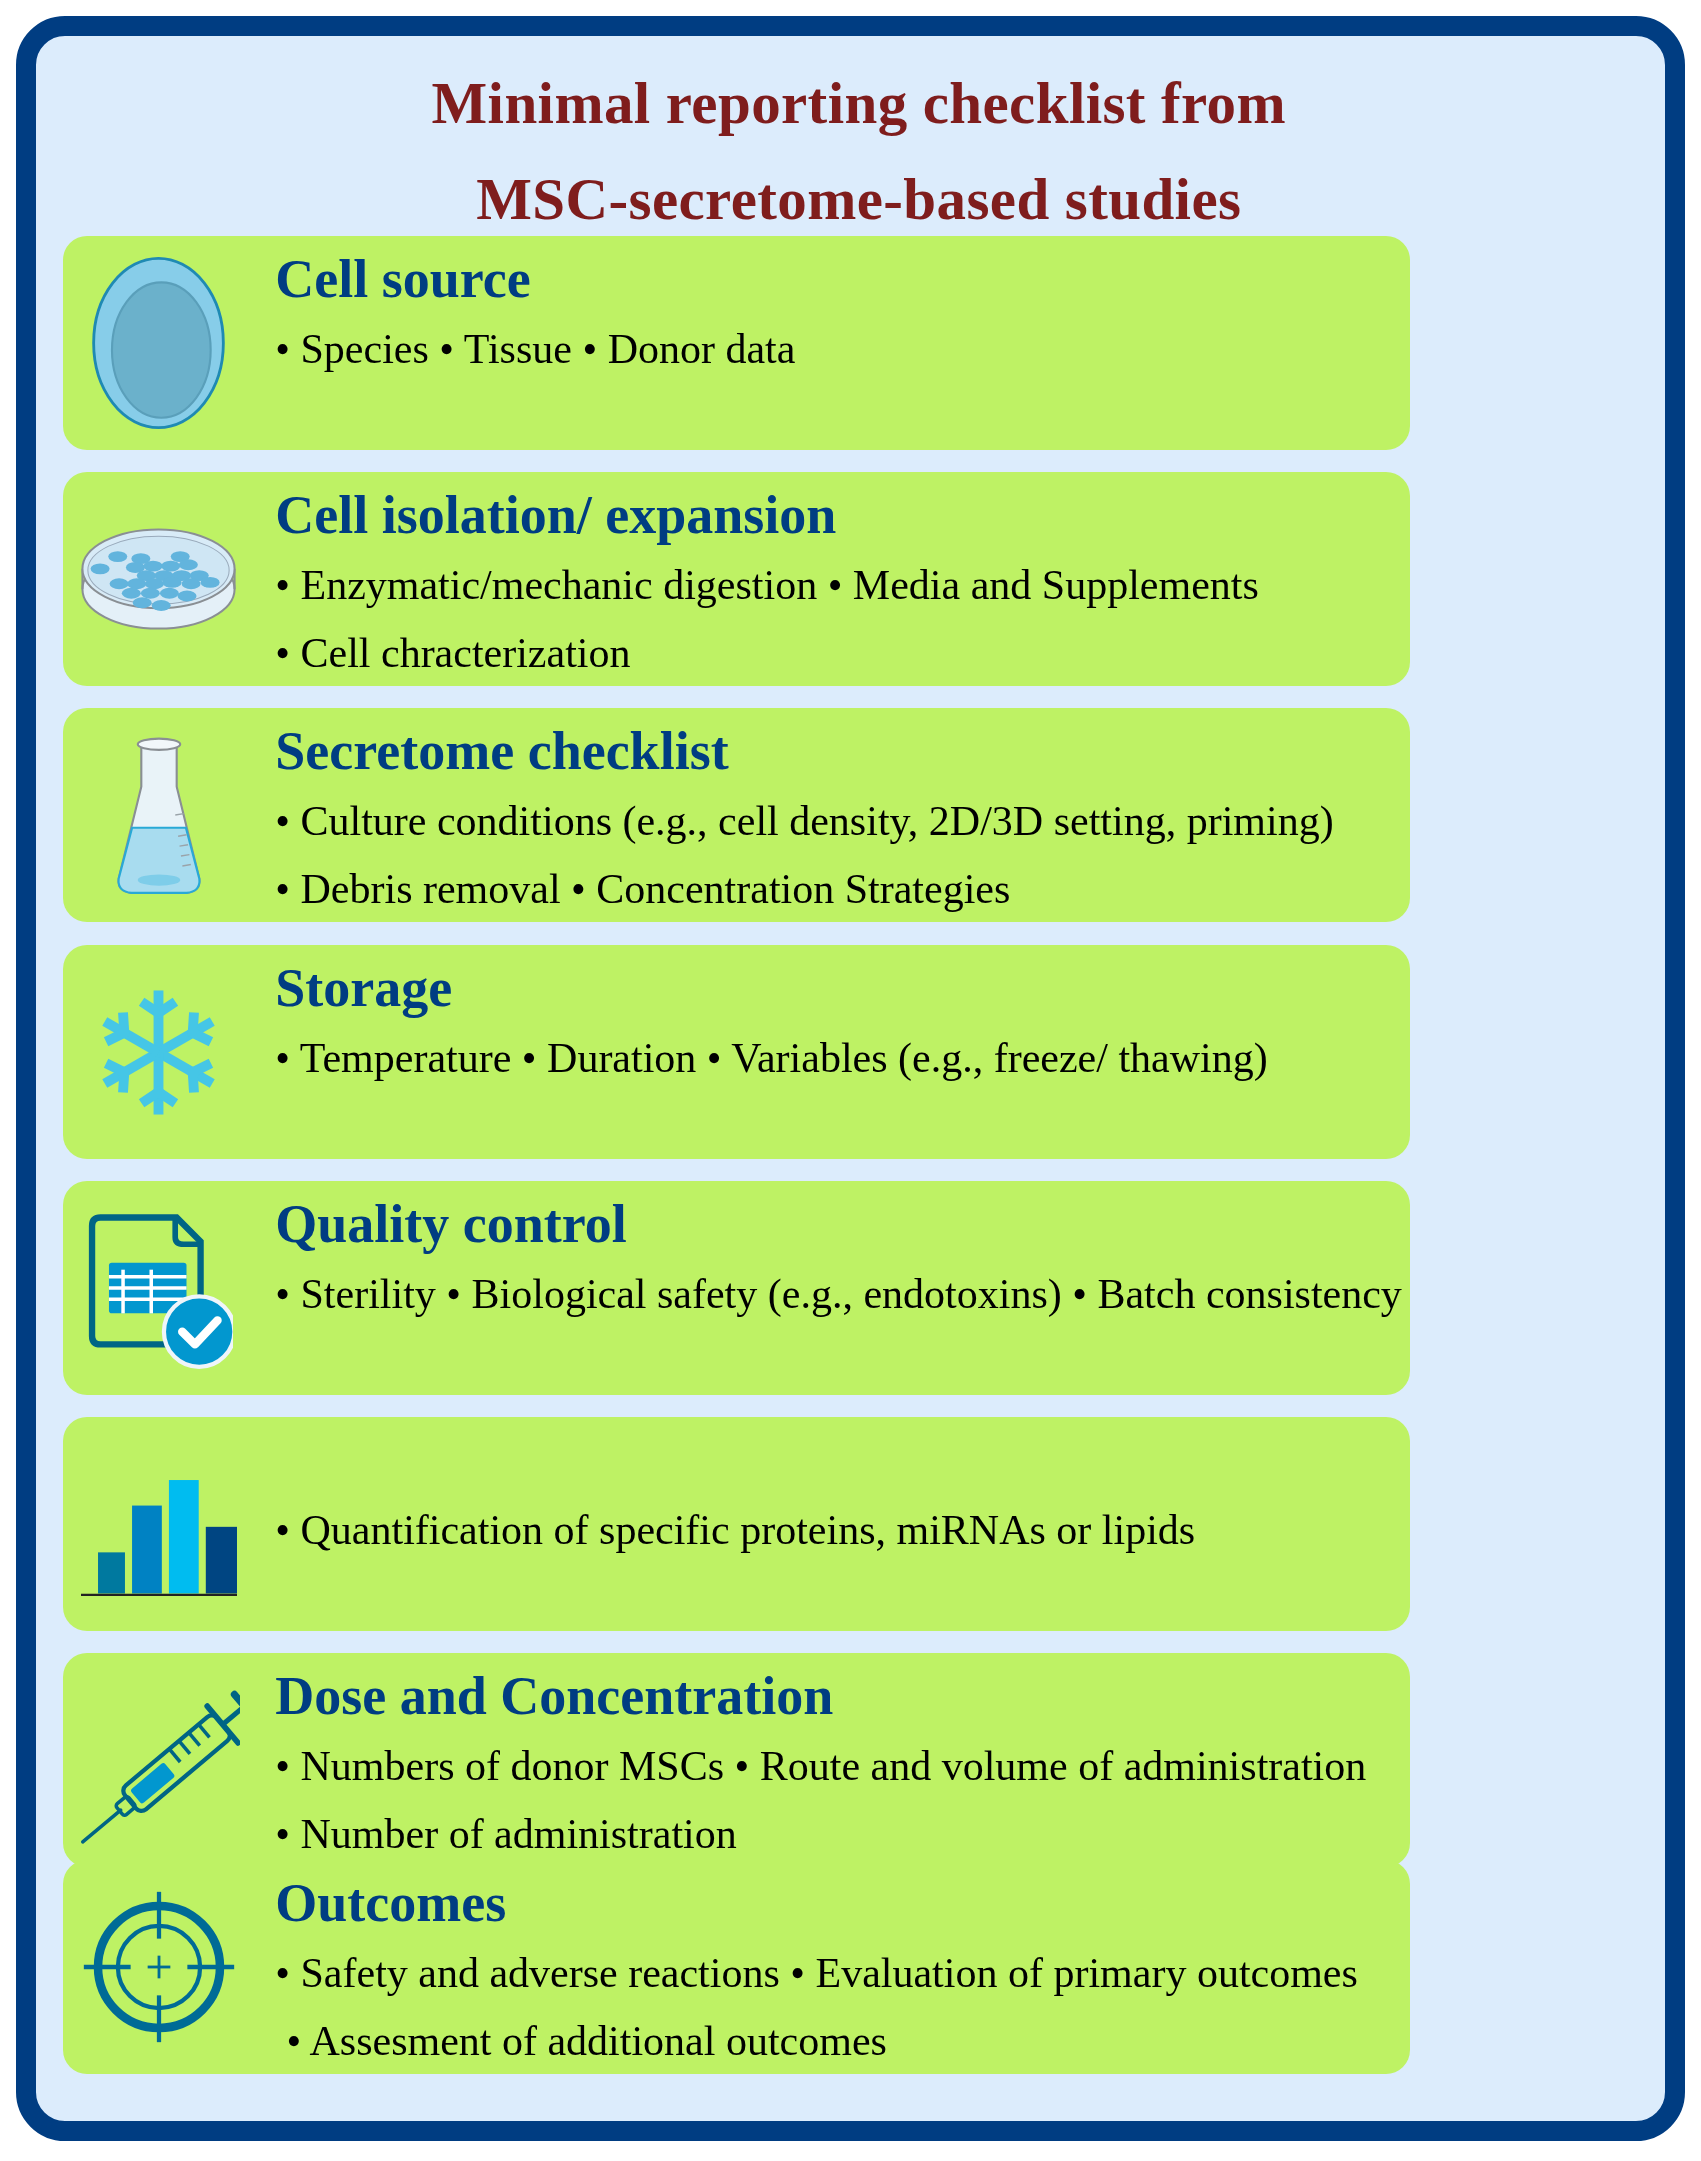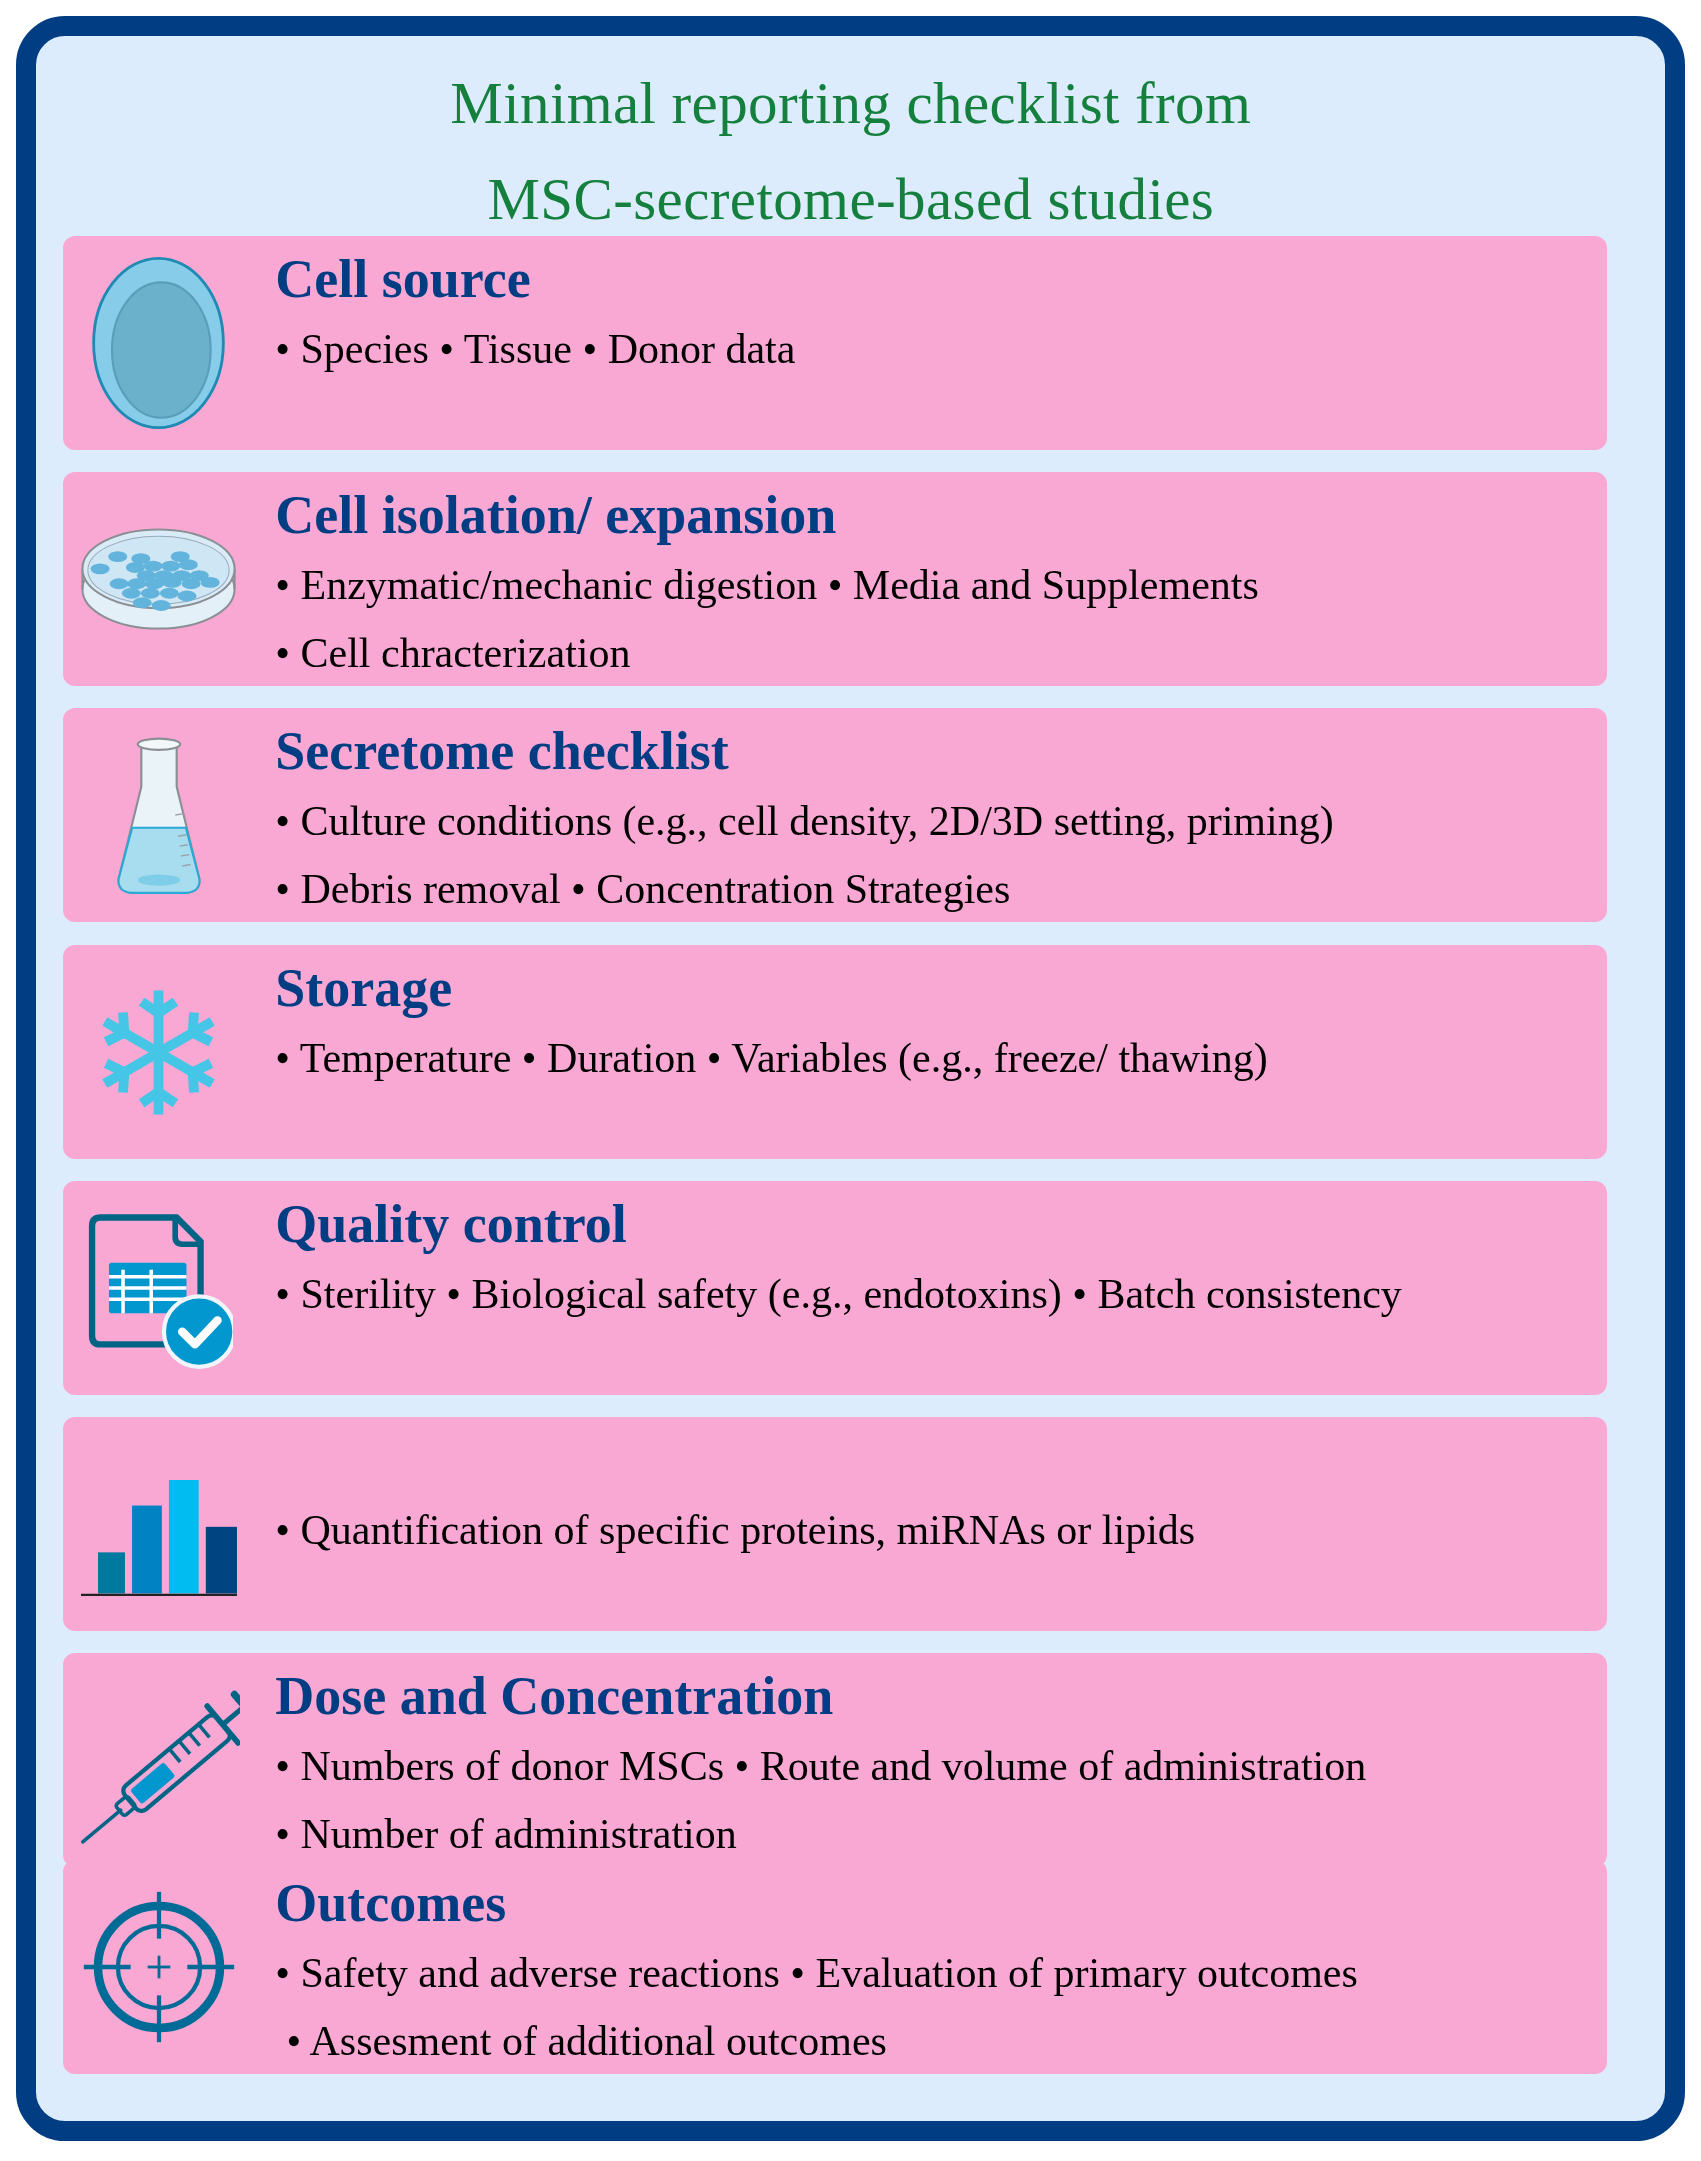--- a/index.html
+++ b/index.html
@@ -2,27 +2,27 @@
 <html style="font-size:11.3px"><head>
 <meta charset="utf-8">
 <style>
   html, body { margin:0; padding:0; background:#ffffff; }
   body { width:1701px; height:2161px; position:relative; overflow:hidden; font-family:"Liberation Serif", "DejaVu Serif", serif; }
   .frame {
     position:absolute; left:16.3px; top:16.3px; width:1629px; height:2085px;
     border:20px solid #003d82; border-radius:49px; background:#dcecfc;
   }
   .title {
-    position:absolute; left:0; top:18.4px; width:100%; text-align:center;
-    color:#15803d; font-weight:normal; font-size:59px; line-height:96px;
+    position:absolute; left:8px; top:18.4px; width:100%; text-align:center;
+    color:#7f1d1d; font-weight:bold; font-size:59px; line-height:96px;
     letter-spacing:0.4px;
   }
   .card {
-    position:absolute; left:27px; width:1544px; height:214px;
-    background:#f9a8d4; border-radius:12px;
+    position:absolute; left:27px; width:1347px; height:214px;
+    background:#bef264; border-radius:24px;
   }
   .icon { position:absolute; left:14px; top:0; width:163px; height:214px; display:flex; align-items:center; justify-content:center; }
   .icon svg { display:block; }
   .heading {
     position:absolute; left:212px; top:4.2px; color:#003d82; font-weight:bold;
     font-size:54px; line-height:78px; white-space:nowrap;
   }
   .lines { position:absolute; left:212px; top:79px; color:#000; font-size:42px; line-height:68px; }
   .line { white-space:nowrap; }
   .line.indent { padding-left:11.3px; }

